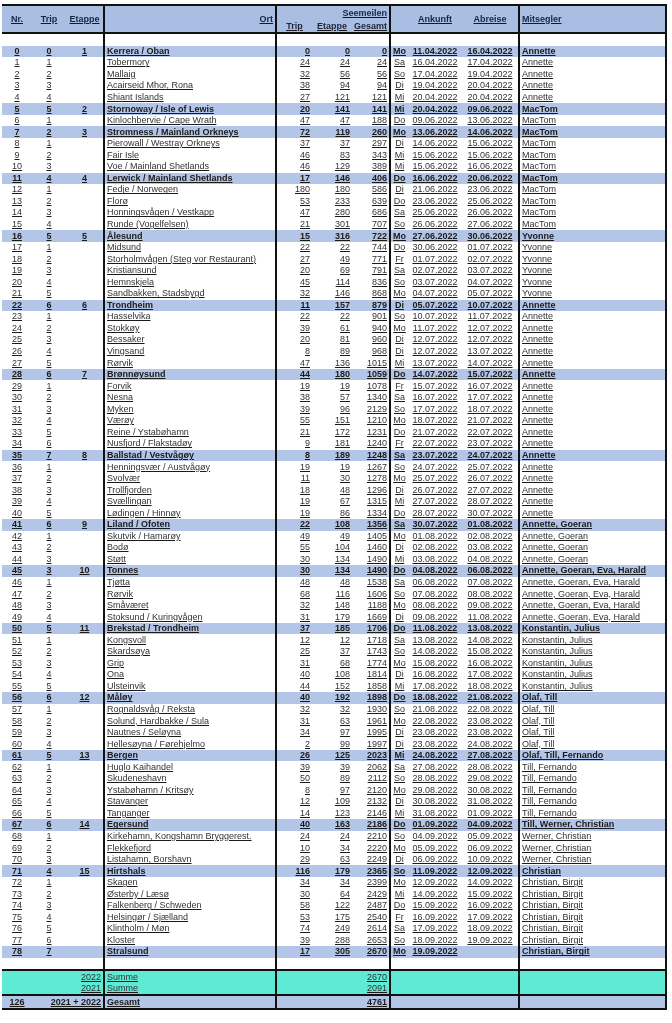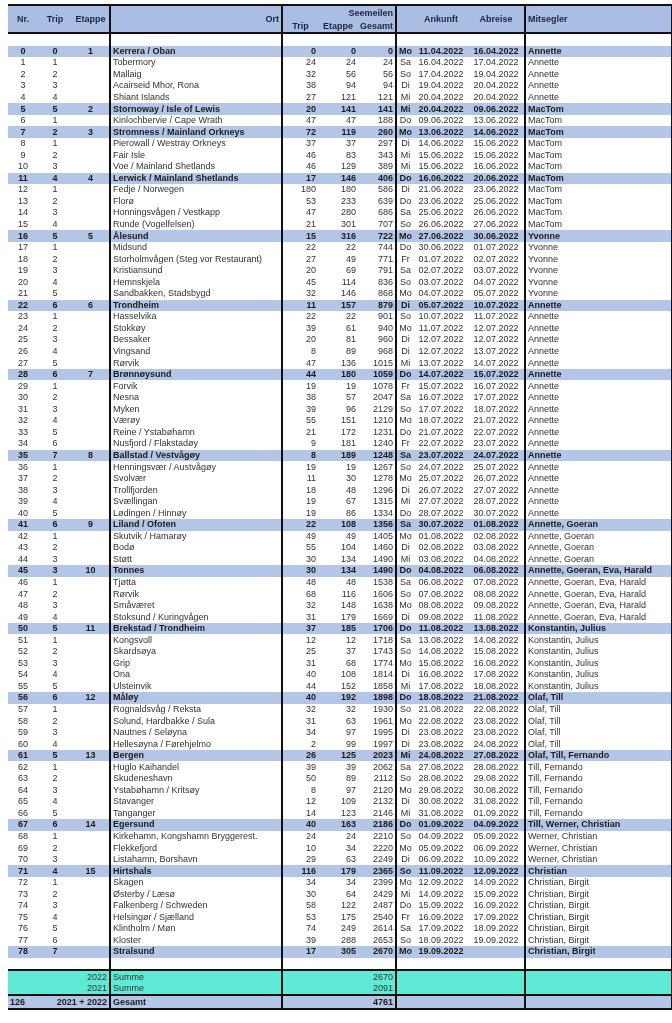--- a/index.html
+++ b/index.html
@@ -1,18 +1,18 @@
 <!DOCTYPE html>
 <html><head>
 <meta charset="utf-8">
 <style>
   html, body { margin:0; padding:0; background:#ffffff; }
   body { width:672px; height:1023px; overflow:hidden; font-family:"Liberation Sans", sans-serif; }
   #wrap { position:absolute; left:0; top:0; width:672px; }
-  table { border-collapse:collapse; table-layout:fixed; font-size:9px; color:#1a1a1a; position:absolute; left:8px; top:4px; width:664px; }
+  table { border-collapse:collapse; table-layout:fixed; font-size:9px; color:#1a1a1a; position:absolute; left:2px; top:4px; width:664px;text-decoration:underline; }
   td, th { padding:0 2px; height:11.55px; line-height:11px; white-space:nowrap; overflow:hidden; }
   thead th { background:#aabde3; font-weight:bold; color:#1a2540; font-size:9px; }
   thead tr.h1 th { height:14px; }
   thead tr.h2 th { height:12px; }
   .c-nr { text-align:center; }
   .c-trip { text-align:center; }
   .c-et { text-align:center; }
   .c-ort { text-align:left; border-left:2px solid #111; }
   .c-num { text-align:right; }
   .c-g { border-right:2px solid #111; }
@@ -470,21 +470,21 @@
           <td class="c-date">16.07.2022</td>
           <td class="c-ms">Annette</td>
         </tr>
         <tr class="normal">
           <td class="c-nr">30</td>
           <td class="c-trip">2</td>
           <td class="c-et"></td>
           <td class="c-ort">Nesna</td>
           <td class="c-num c-sm">38</td>
           <td class="c-num">57</td>
-          <td class="c-num c-g">2047</td>
+          <td class="c-num c-g">1340</td>
           <td class="c-wd">Sa</td>
           <td class="c-date">16.07.2022</td>
           <td class="c-date">17.07.2022</td>
           <td class="c-ms">Annette</td>
         </tr>
         <tr class="normal">
           <td class="c-nr">31</td>
           <td class="c-trip">3</td>
           <td class="c-et"></td>
           <td class="c-ort">Myken</td>
@@ -704,21 +704,21 @@
           <td class="c-date">08.08.2022</td>
           <td class="c-ms">Annette, Goeran, Eva, Harald</td>
         </tr>
         <tr class="normal">
           <td class="c-nr">48</td>
           <td class="c-trip">3</td>
           <td class="c-et"></td>
           <td class="c-ort">Småværet</td>
           <td class="c-num c-sm">32</td>
           <td class="c-num">148</td>
-          <td class="c-num c-g">1638</td>
+          <td class="c-num c-g">1188</td>
           <td class="c-wd">Mo</td>
           <td class="c-date">08.08.2022</td>
           <td class="c-date">09.08.2022</td>
           <td class="c-ms">Annette, Goeran, Eva, Harald</td>
         </tr>
         <tr class="normal">
           <td class="c-nr">49</td>
           <td class="c-trip">4</td>
           <td class="c-et"></td>
           <td class="c-ort">Stoksund / Kuringvågen</td>
@@ -1142,21 +1142,21 @@
       <td class="c-ort">Summe</td>
       <td class="c-sm"></td>
           <td></td>
       <td class="c-num c-g">2091</td>
       <td></td>
           <td></td>
           <td></td>
           <td class="c-ms"></td>
     </tr>
     <tr class="total sepTop sepBot">
-      <td style="text-align:left">126</td>
+      <td style="text-align:center">126</td>
       <td colspan="2" class="c-num">2021 + 2022</td>
       <td class="c-ort">Gesamt</td>
       <td class="c-sm"></td>
           <td></td>
       <td class="c-num c-g">4761</td>
       <td></td>
           <td></td>
           <td></td>
           <td class="c-ms"></td>
     </tr>

